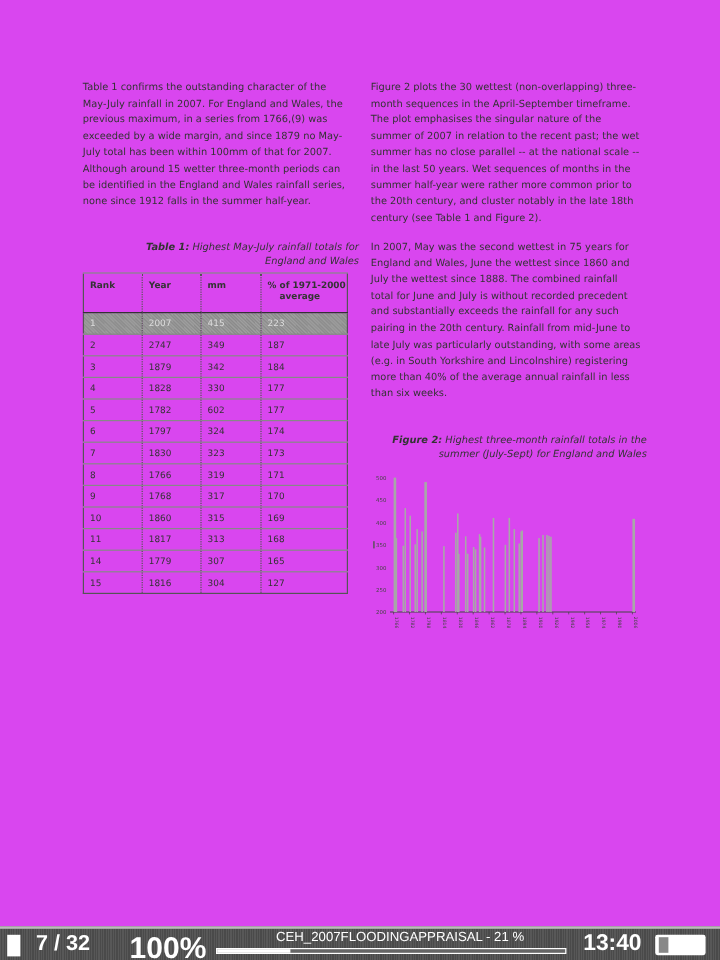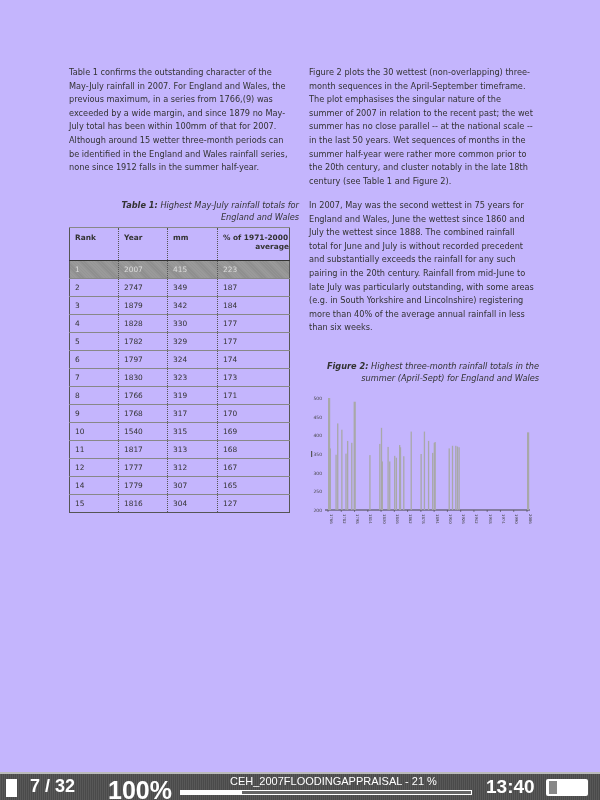--- a/index.html
+++ b/index.html
@@ -1,35 +1,35 @@
 <!DOCTYPE html>
 <html><head>
 <meta charset="utf-8">
 <style>
   html, body { margin:0; padding:0; }
   body { width:600px; height:800px; background:#ffffff; position:relative; overflow:hidden;
          font-family:"DejaVu Sans", sans-serif; color:#333; }
-  .page { position:absolute; left:0; top:0; width:600px; height:772px; background:#c4b5fd; }
+  .page { position:absolute; left:0; top:0; width:600px; height:772px; background:#d946ef; }
   .para { position:absolute; font-size:8.2px; line-height:13.6px; color:#333; margin:0; }
   #p1 { left:69px; top:66px; width:225px; }
   #p2 { left:309px; top:66px; width:225px; }
   #p3 { left:309px; top:199px; width:225px; }
   .caption { position:absolute; font-size:8.2px; line-height:12px; color:#333;text-align:right; }
   .caption b { font-style:italic; font-weight:bold; }
   .caption i { font-style:italic; }
   .caption .l2 { display:block; padding-left:34px; font-style:italic; }
   #tcap { left:69px; top:199px; width:230px; }
   #fcap { left:309px; top:360px; width:230px; }
   table.t1 { position:absolute; left:69px; top:227px; width:221px; border-collapse:collapse;
              font-size:7.4px; color:#333; border:1px solid #555; }
   table.t1 td, table.t1 th { border-left:1px dotted #555; border-top:1px solid #888; padding:0 0 0 5px;
              height:17px; text-align:left; font-weight:normal; vertical-align:middle; }
   table.t1 th { height:27px; font-weight:bold; vertical-align:top; padding-top:5px; }
   table.t1 th:first-child, table.t1 td:first-child { border-left:none;margin-top:33px; }
-  table.t1 th .avg { display:block; padding-left:10px;text-align:right; }
+  table.t1 th .avg { display:block; padding-left:10px; }
   table.t1 tr.hl td { background:#8a8a8a; color:#ddd; border-top:1px solid #333;
        background-image:repeating-linear-gradient(45deg, rgba(255,255,255,0.18) 0 1px, transparent 1px 2px); }
   .col-rank { width:43px; } .col-year { width:43px; } .col-mm { width:44px; }
   #chart { position:absolute; left:305px; top:392px; }
   .status { position:absolute; left:0; top:772px; width:600px; height:28px; background:#4a4a4a;
             background-image:repeating-linear-gradient(90deg, rgba(255,255,255,0.08) 0 1px, transparent 1px 2px); border-top:2px solid #bbb; }
   .sb-marker { position:absolute; left:6px; top:5px; width:11px; height:18px; background:#fff; }
   .sb-page { position:absolute; left:30px; top:2px; color:#fff; font-weight:bold; font-size:18px; font-family:"Liberation Sans", sans-serif; }
   .sb-zoom { position:absolute; left:108px; top:2px; color:#fff; font-weight:bold; font-size:25px; font-family:"Liberation Sans", sans-serif; }
   .sb-title { position:absolute; left:230px; top:1px; color:#fff; font-size:11px; font-family:"Liberation Sans", sans-serif; }
@@ -86,21 +86,21 @@
         </tr>
         <tr>
           <td>4</td>
           <td>1828</td>
           <td>330</td>
           <td>177</td>
         </tr>
         <tr>
           <td>5</td>
           <td>1782</td>
-          <td>329</td>
+          <td>602</td>
           <td>177</td>
         </tr>
         <tr>
           <td>6</td>
           <td>1797</td>
           <td>324</td>
           <td>174</td>
         </tr>
         <tr>
           <td>7</td>
@@ -115,55 +115,49 @@
           <td>171</td>
         </tr>
         <tr>
           <td>9</td>
           <td>1768</td>
           <td>317</td>
           <td>170</td>
         </tr>
         <tr>
           <td>10</td>
-          <td>1540</td>
+          <td>1860</td>
           <td>315</td>
           <td>169</td>
         </tr>
         <tr>
           <td>11</td>
           <td>1817</td>
           <td>313</td>
           <td>168</td>
         </tr>
         <tr>
-          <td>12</td>
-          <td>1777</td>
-          <td>312</td>
-          <td>167</td>
-        </tr>
-        <tr>
           <td>14</td>
           <td>1779</td>
           <td>307</td>
           <td>165</td>
         </tr>
         <tr>
           <td>15</td>
           <td>1816</td>
           <td>304</td>
           <td>127</td>
         </tr>
       </tbody>
   </table>
 
   <div class="caption" id="fcap">
     <b>Figure 2:</b>
     <i>Highest three-month rainfall totals in the</i>
-    <span class="l2">summer (April-Sept) for England and Wales</span>
+    <span class="l2">summer (July-Sept) for England and Wales</span>
   </div>
 
   <svg id="chart" width="230" height="135">
       <line x1="20" y1="118" x2="225" y2="118" stroke="#444" stroke-width="1"></line>
       <text x="17" y="120" font-size="4.5" text-anchor="end" fill="#444" font-family="DejaVu Sans, sans-serif">200</text>
       <text x="17" y="101.33333333333334" font-size="4.5" text-anchor="end" fill="#444" font-family="DejaVu Sans, sans-serif">250</text>
       <text x="17" y="82.66666666666667" font-size="4.5" text-anchor="end" fill="#444" font-family="DejaVu Sans, sans-serif">300</text>
       <text x="17" y="64" font-size="4.5" text-anchor="end" fill="#444" font-family="DejaVu Sans, sans-serif">350</text>
       <text x="17" y="45.33333333333334" font-size="4.5" text-anchor="end" fill="#444" font-family="DejaVu Sans, sans-serif">400</text>
       <text x="17" y="26.666666666666657" font-size="4.5" text-anchor="end" fill="#444" font-family="DejaVu Sans, sans-serif">450</text>

